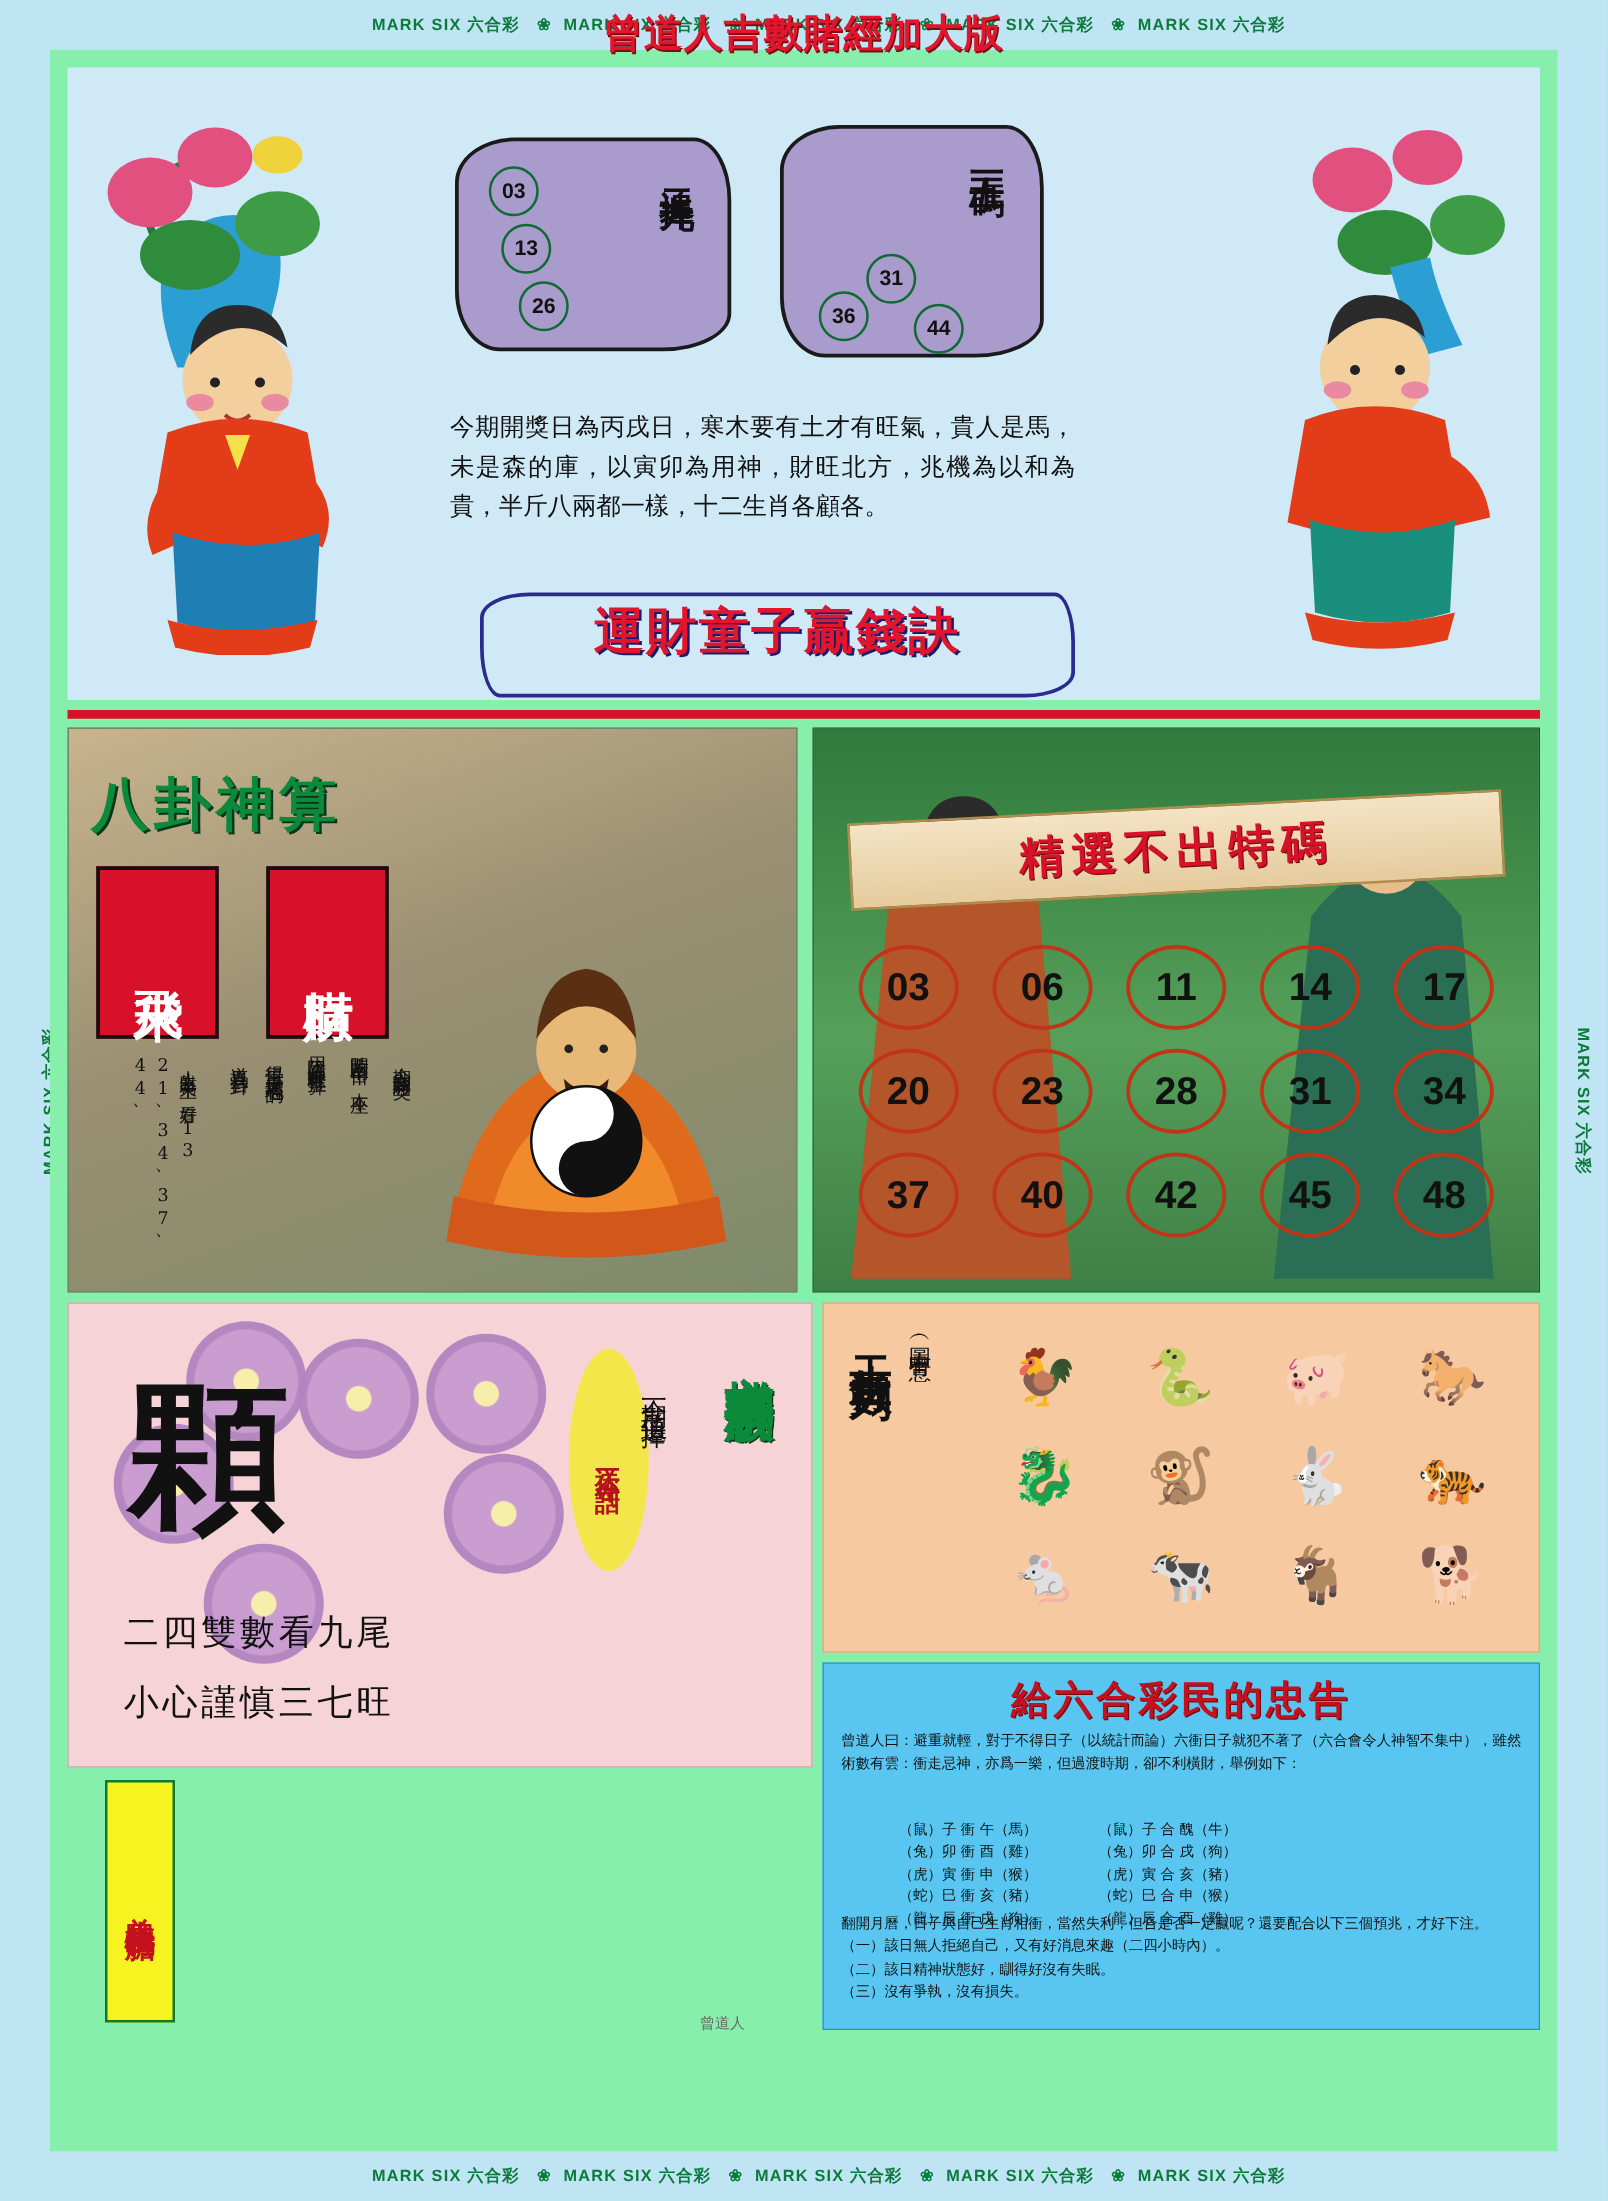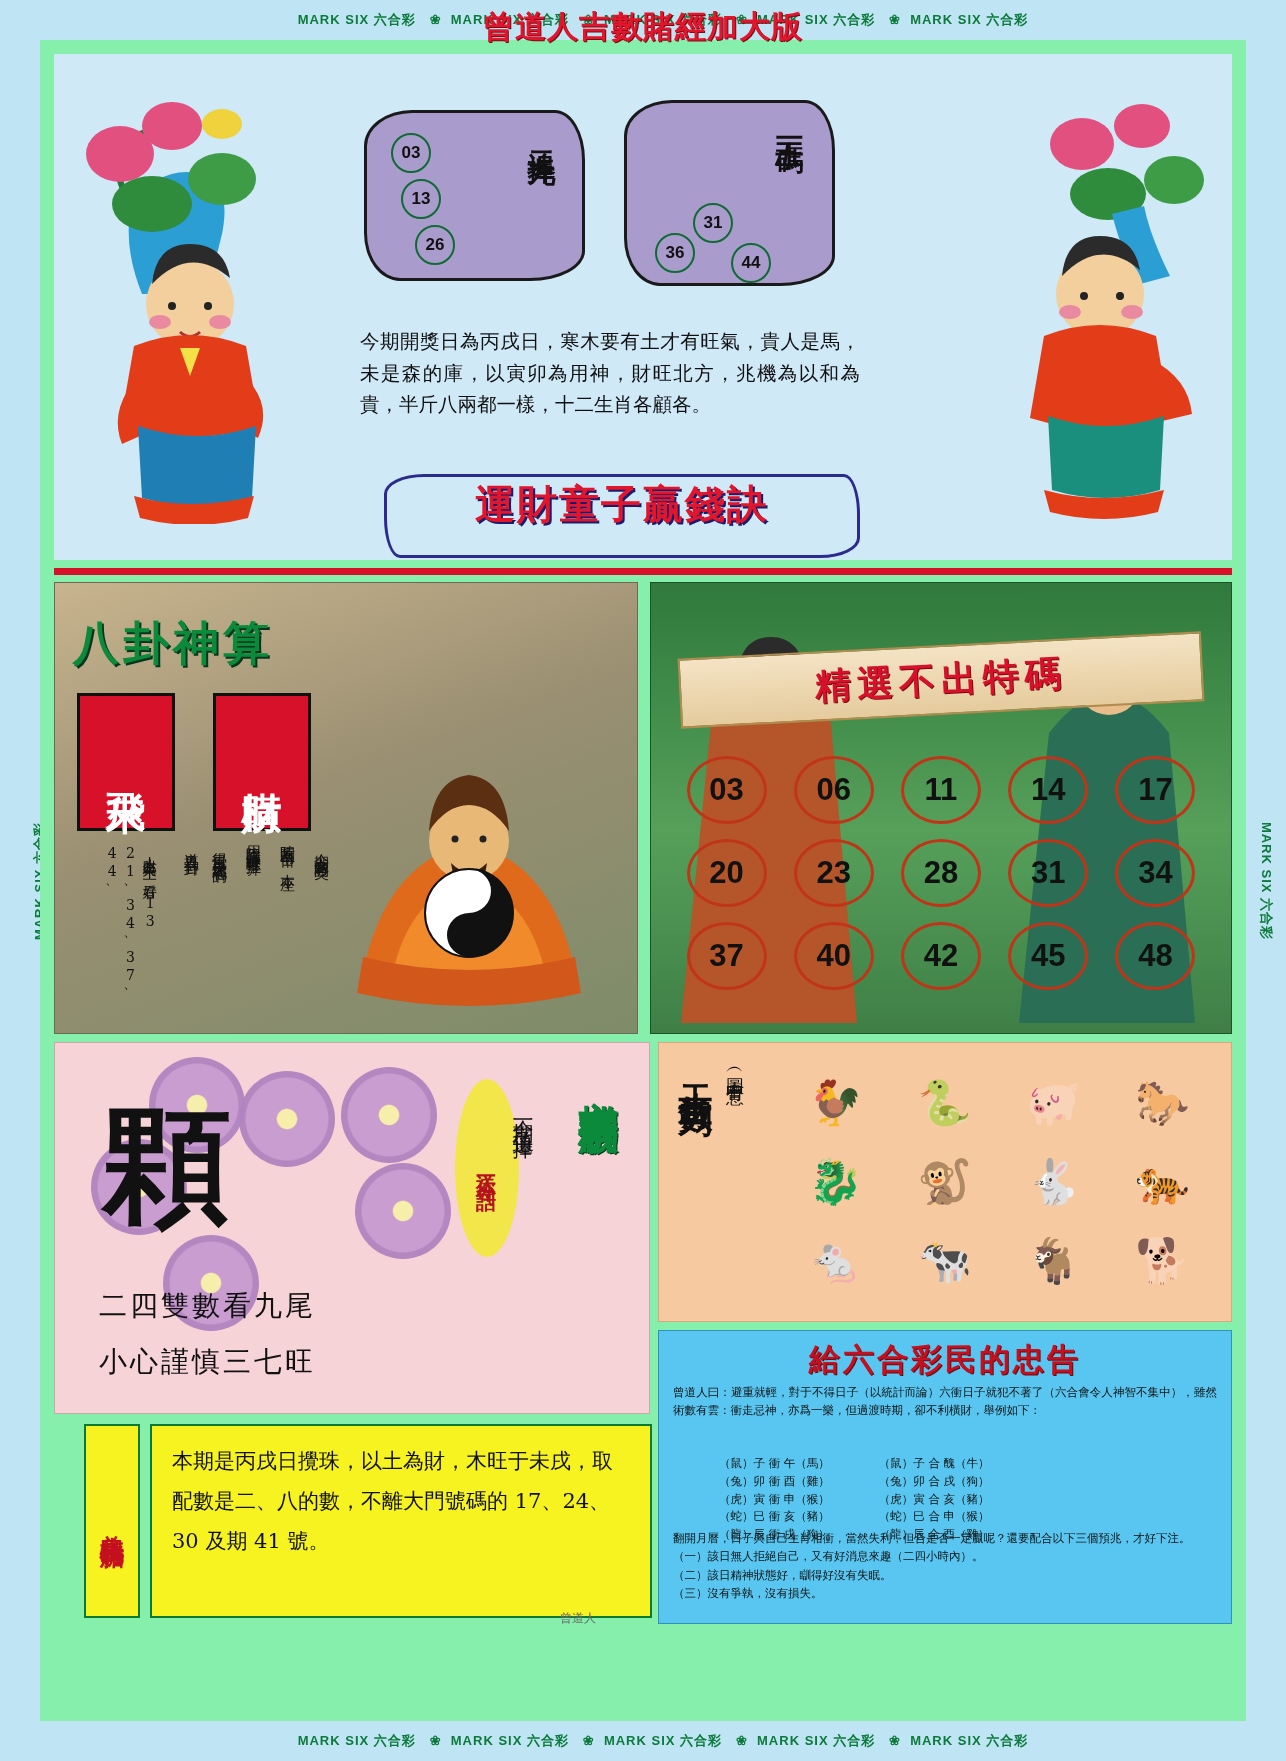--- a/index.html
+++ b/index.html
@@ -512,20 +512,17 @@
         </div>
         <div class="advice-tail" style="white-space:pre-line;">翻開月曆，日子與自己生肖相衝，當然失利，但合是否一定贏呢？還要配合以下三個預兆，才好下注。
 （一）該日無人拒絕自己，又有好消息來趣（二四小時內）。
 （二）該日精神狀態好，瞓得好沒有失眠。
 （三）沒有爭執，沒有損失。</div>
       </div>
 
       <div class="green-tab">
         <span>曾先生特碼膽</span>
       </div>
-      <div class="yellow-box">
-        <div class="yellow-text">本期是丙戌日攪珠，以土為財，木旺于未戌，取配數是二、八的數，不離大門號碼的 17、24、30 及期 41 號。</div>
-      </div>
     </div>
 
     <div class="sig">曾道人</div>
   </div>
 </div>
 
 </body></html>

